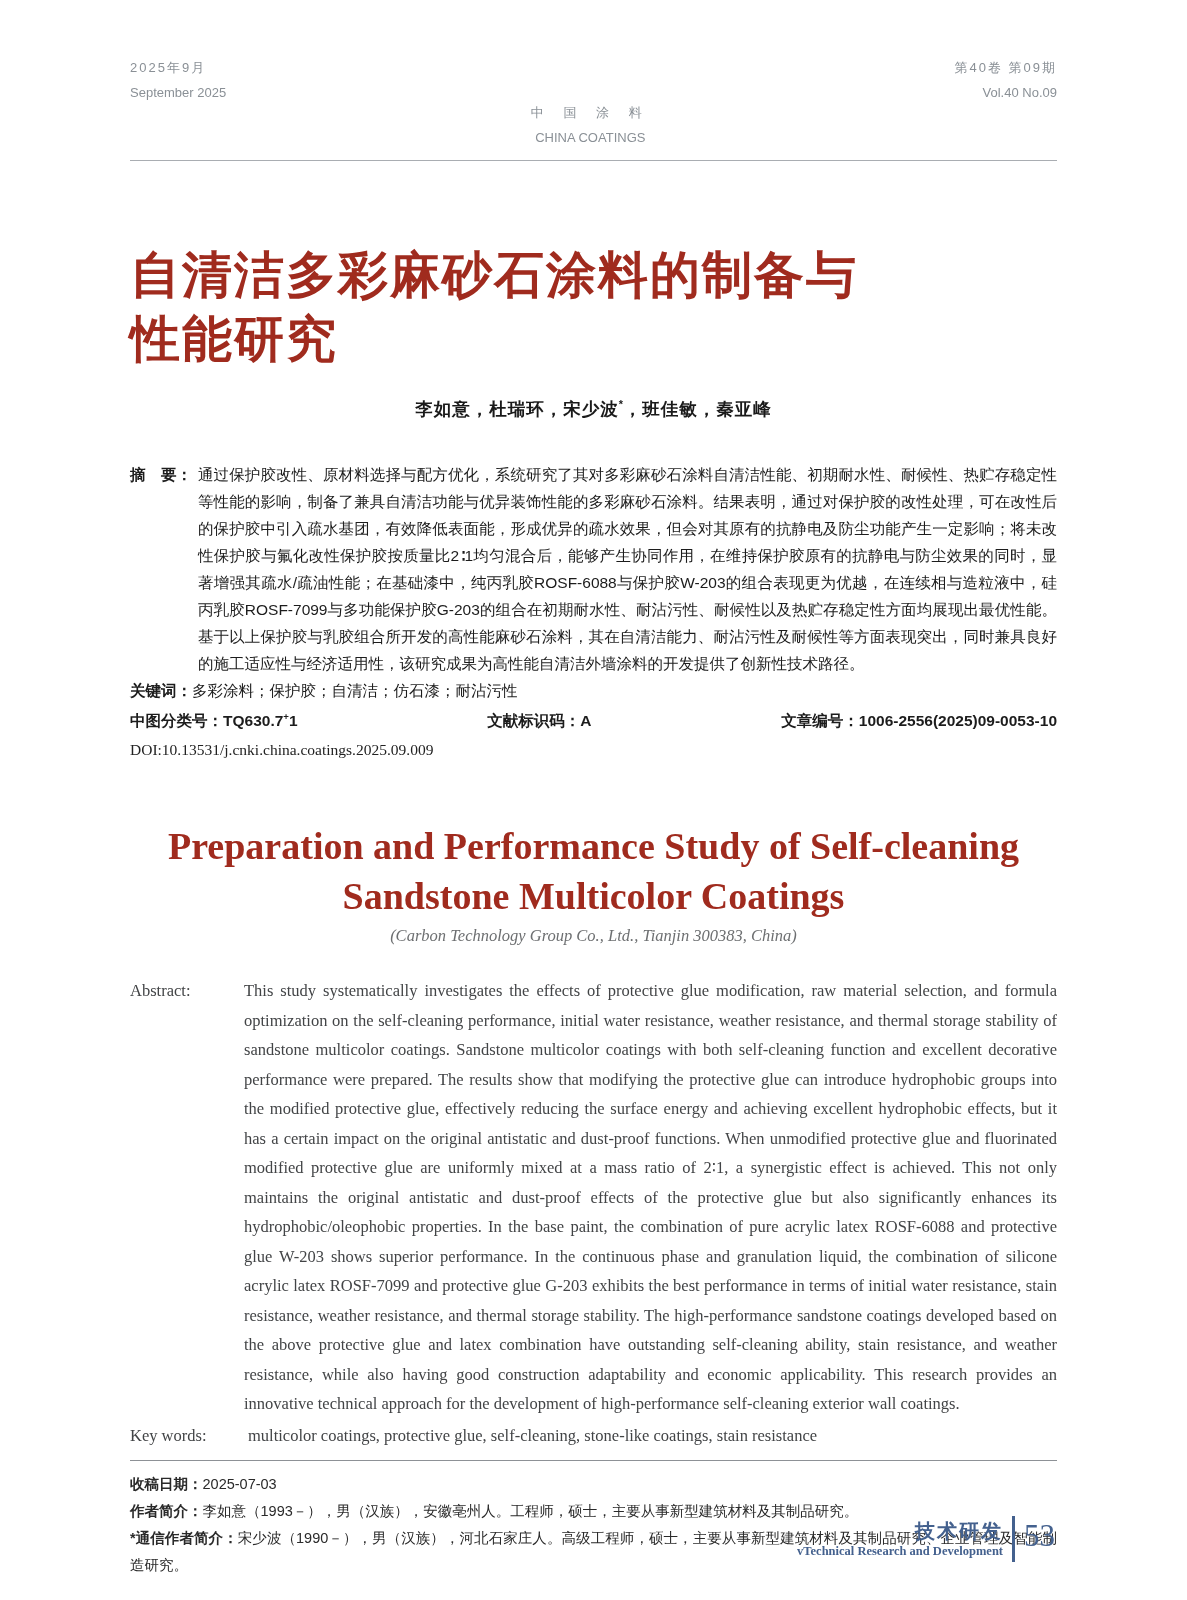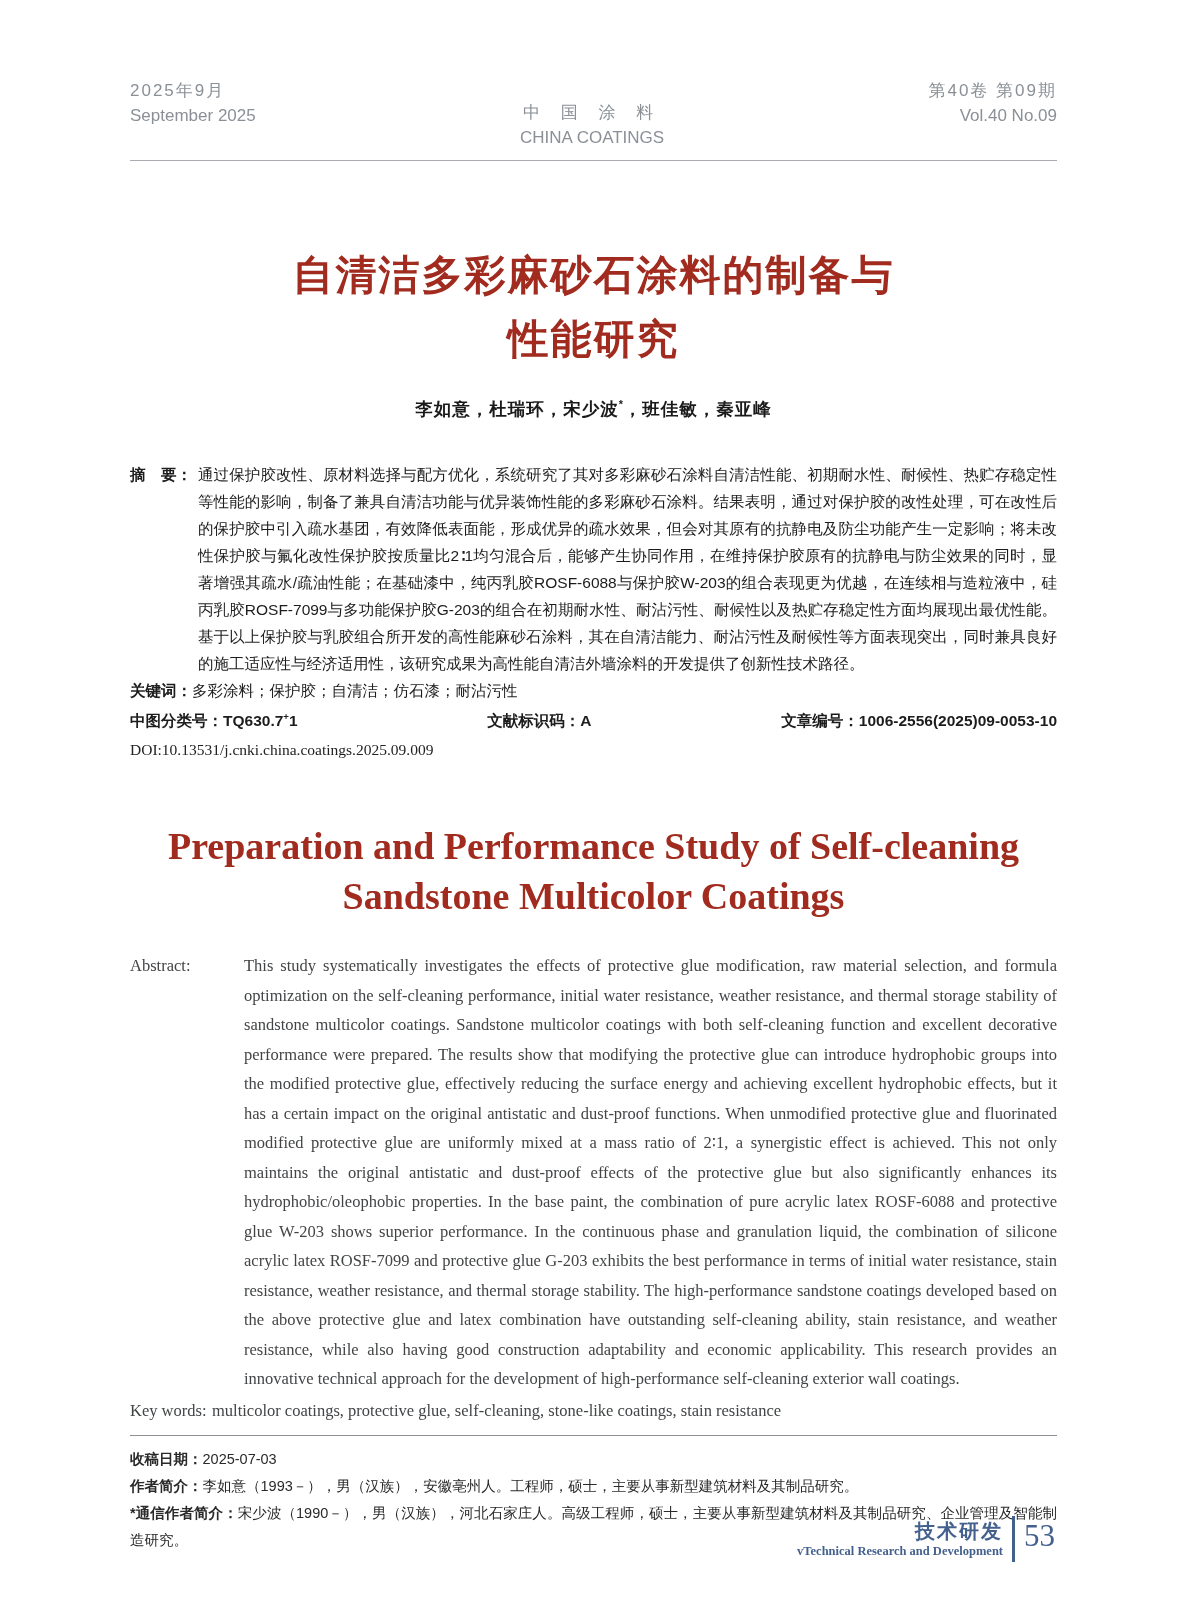--- a/index.html
+++ b/index.html
@@ -9,36 +9,36 @@
     position: relative;
     width: 1187px; height: 1600px;
     margin: 0 auto;
     background: #ffffff;
     overflow: hidden;
   }
   .content { margin: 0 130px 0 130px; width: 927px; }
 
   
   .jheader {
-    display: flex; justify-content: space-between; align-items: center;
+    display: flex; justify-content: space-between; align-items: flex-start;
     padding-top: 55px; padding-bottom: 10px;
     border-bottom: 1.5px solid #a9adb2;
-    color: #8a9096; font-size: 17px; line-height: 25px;
+    color: #8a9096; font-size: 13px; line-height: 25px;
   }
   .jheader .col { display: flex; flex-direction: column; }
   .jheader .col.center { text-align: center; }
   .jheader .col.right { text-align: right; }
   .jheader .cn { letter-spacing: 2px; }
   .jheader .center .cn { letter-spacing: 8px; margin-top: 45px; }
 
   
   .title-cn {
-    margin-top: 82px; text-align: center;
+    margin-top: 82px; 
     color: #a02b1e; font-weight: bold;
-    font-size: 41px; line-height: 64px; letter-spacing: 2px;
+    font-size: 50px; line-height: 64px; letter-spacing: 2px;
   }
   .authors-cn {
     margin-top: 26px; text-align: center;
     font-size: 17.5px; font-weight: bold; color: #1a1a1a; letter-spacing: 1px;
   }
   .affil-cn {
     margin-top: 7px; text-align: center;
     font-size: 16.5px; font-weight: bold; color: #1a1a1a;
   }
   sup { font-size: 0.62em; vertical-align: super; }
@@ -83,21 +83,21 @@
   .abs-en {
     margin-top: 30px; display: flex;
     font-family: "Liberation Serif", serif;
     font-size: 16.5px; line-height: 29.5px; color: #424446; gap: 32px;
   }
   .abs-en .lbl { flex: 0 0 82px; white-space: nowrap; }
   .abs-en .body { flex: 1; text-align: justify; }
   .kw-en {
     margin-top: 2px; display: flex;
     font-family: "Liberation Serif", serif;
-    font-size: 16.5px; line-height: 29.5px; color: #424446;
+    font-size: 16.5px; line-height: 29.5px; color: #424446; gap: 36px;
   }
   .kw-en .lbl { flex: 0 0 82px; white-space: nowrap; }
   .kw-en .body { flex: 1; }
 
   
   .foot-rule { margin-top: 10px; border-top: 1.5px solid #8d9196; }
   .footnotes { margin-top: 10px; font-size: 14.5px; line-height: 27px; color: #2a2a2a; font-weight: 500; }
   .footnotes p { text-align: justify; }
   .footnotes .lbl { font-weight: bold; }
 
@@ -153,20 +153,21 @@
       <span>文章编号：1006-2556(2025)09-0053-10</span>
     </div>
 
     <div class="doi-line">DOI:10.13531/j.cnki.china.coatings.2025.09.009</div>
 
     <h2 class="title-en">
       <span>Preparation and Performance Study of Self-cleaning</span><br>
       <span>Sandstone Multicolor Coatings</span>
     </h2>
 
+    <div class="affil-en">(Carbon Technology Group Co., Ltd., Tianjin 300383, China)</div>
 
     <div class="abs-en">
       <div class="lbl">Abstract:</div>
       <div class="body">This study systematically investigates the effects of protective glue modification, raw material selection, and formula optimization on the self-cleaning performance, initial water resistance, weather resistance, and thermal storage stability of sandstone multicolor coatings. Sandstone multicolor coatings with both self-cleaning function and excellent decorative performance were prepared. The results show that modifying the protective glue can introduce hydrophobic groups into the modified protective glue, effectively reducing the surface energy and achieving excellent hydrophobic effects, but it has a certain impact on the original antistatic and dust-proof functions. When unmodified protective glue and fluorinated modified protective glue are uniformly mixed at a mass ratio of 2∶1, a synergistic effect is achieved. This not only maintains the original antistatic and dust-proof effects of the protective glue but also significantly enhances its hydrophobic/oleophobic properties. In the base paint, the combination of pure acrylic latex ROSF-6088 and protective glue W-203 shows superior performance. In the continuous phase and granulation liquid, the combination of silicone acrylic latex ROSF-7099 and protective glue G-203 exhibits the best performance in terms of initial water resistance, stain resistance, weather resistance, and thermal storage stability. The high-performance sandstone coatings developed based on the above protective glue and latex combination have outstanding self-cleaning ability, stain resistance, and weather resistance, while also having good construction adaptability and economic applicability. This research provides an innovative technical approach for the development of high-performance self-cleaning exterior wall coatings.</div>
     </div>
 
     <div class="kw-en">
       <div class="lbl">Key words:</div>
       <div class="body">multicolor coatings, protective glue, self-cleaning, stone-like coatings, stain resistance</div>
     </div>

